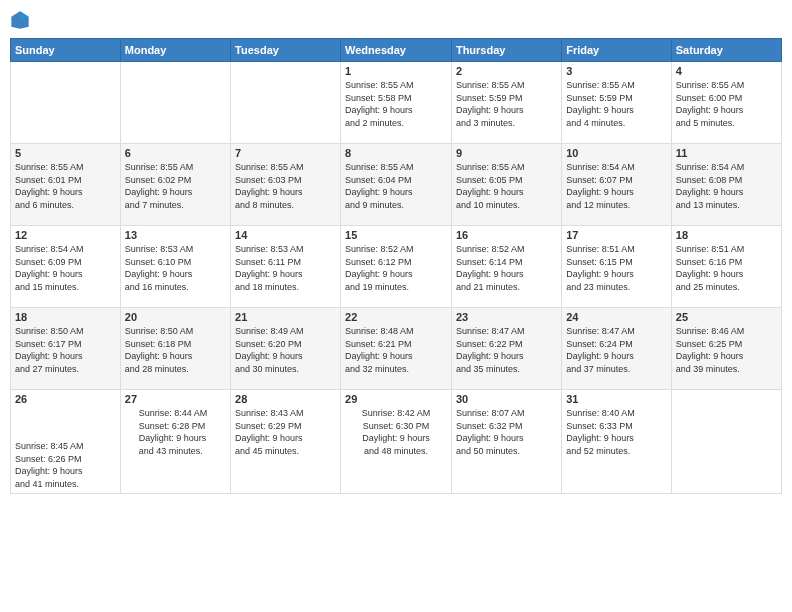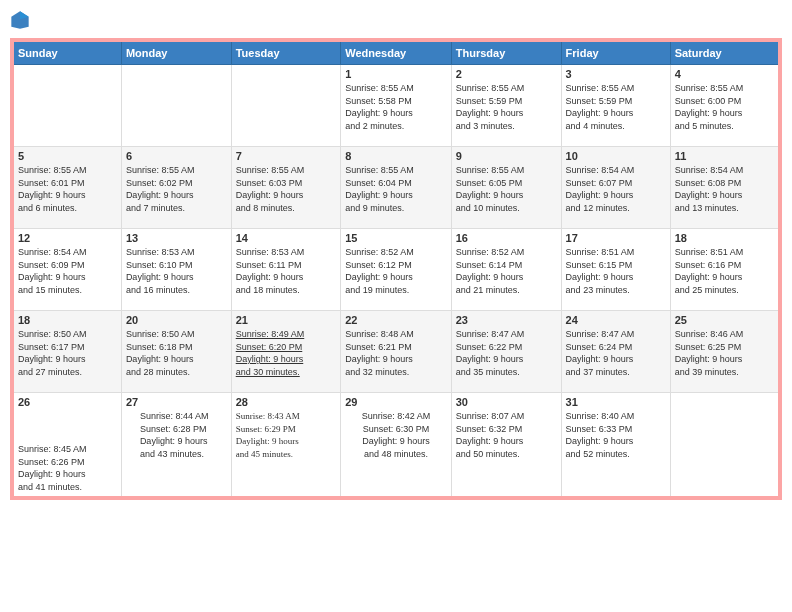--- a/index.html
+++ b/index.html
@@ -47,21 +47,21 @@
       color: #333;
       line-height: 1.1;
     }
     .location {
       font-size: 14px;
       color: #555;
     }
     .calendar {
       width: 100%;
       border-collapse: collapse;
-      border: 4px solid #fca5a5;
+      border: 1px solid #fca5a5;
     }
     .calendar th {
       background: #3a7fc1;
       color: white;
       font-size: 11px;
       font-weight: bold;
       padding: 5px 4px;
       text-align: left;
       border: 1px solid #2d6aa0;
     }
@@ -272,21 +272,21 @@
           </td>
           <td>
             <span class="day-num">20</span>
             <div class="day-info" style="white-space: pre-line;">Sunrise: 8:50 AM
 Sunset: 6:18 PM
 Daylight: 9 hours
 and 28 minutes.</div>
           </td>
           <td>
             <span class="day-num">21</span>
-            <div class="day-info" style="white-space: pre-line; text-decoration: underline;">Sunrise: 8:49 AM
+            <div class="day-info" style="white-space: pre-line;">Sunrise: 8:49 AM
 Sunset: 6:20 PM
 Daylight: 9 hours
 and 30 minutes.</div>
           </td>
           <td>
             <span class="day-num">22</span>
             <div class="day-info" style="white-space: pre-line;">Sunrise: 8:48 AM
 Sunset: 6:21 PM
 Daylight: 9 hours
 and 32 minutes.</div>
@@ -323,21 +323,21 @@
           </td>
           <td>
             <span class="day-num">27</span>
             <div class="day-info" style="white-space: pre-line; margin-left: 14px;">Sunrise: 8:44 AM
 Sunset: 6:28 PM
 Daylight: 9 hours
 and 43 minutes.</div>
           </td>
           <td>
             <span class="day-num">28</span>
-            <div class="day-info" style="white-space: pre-line; font-family: Liberation Serif, serif;">Sunrise: 8:43 AM
+            <div class="day-info" style="white-space: pre-line;">Sunrise: 8:43 AM
 Sunset: 6:29 PM
 Daylight: 9 hours
 and 45 minutes.</div>
           </td>
           <td>
             <span class="day-num">29</span>
             <div class="day-info" style="white-space: pre-line; text-align: center;">Sunrise: 8:42 AM
 Sunset: 6:30 PM
 Daylight: 9 hours
 and 48 minutes.</div>

